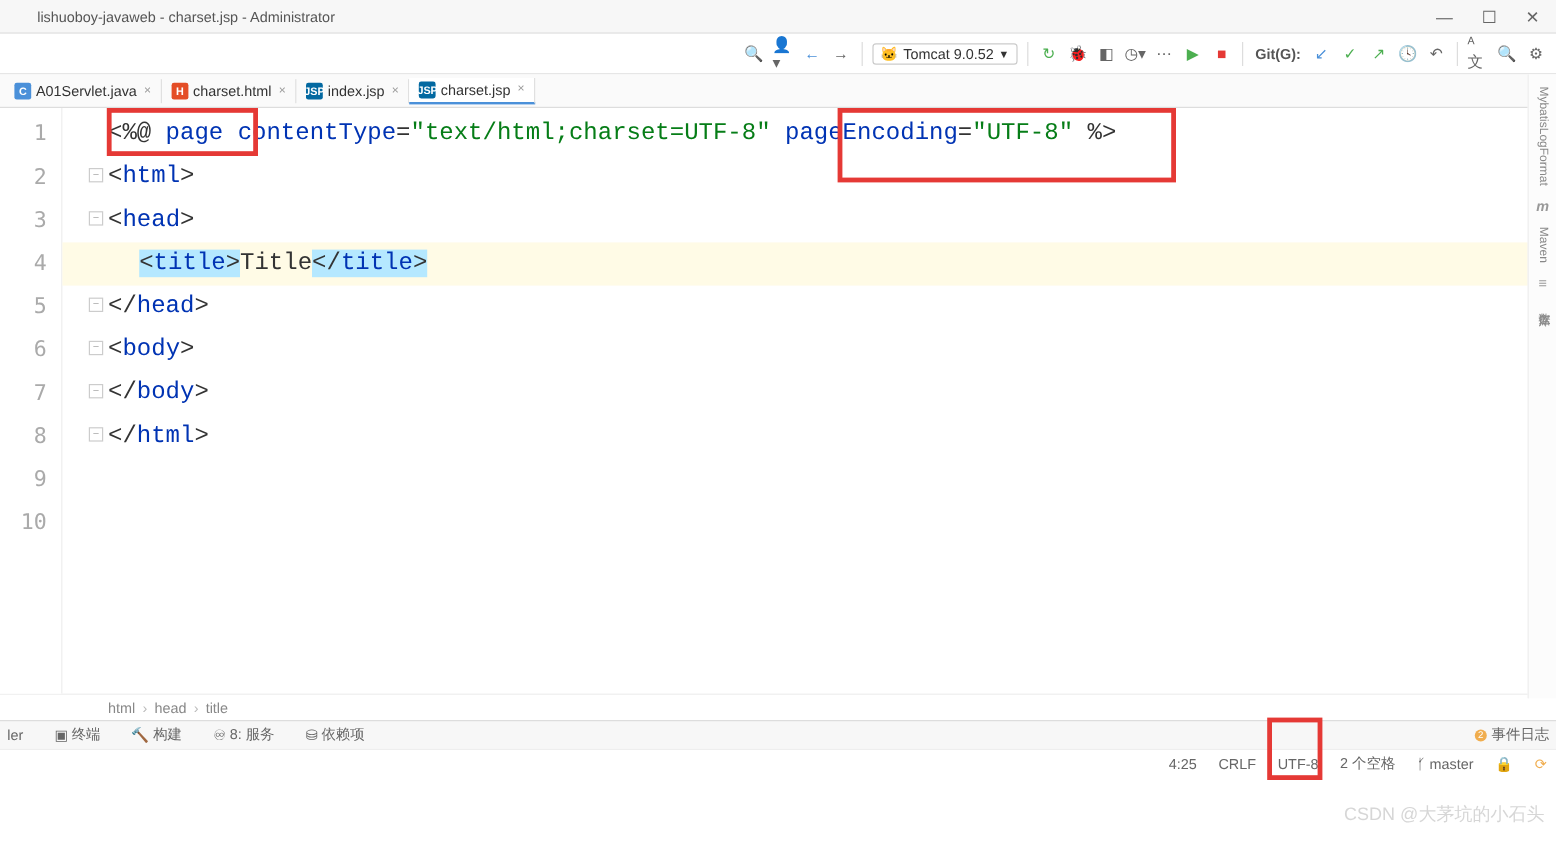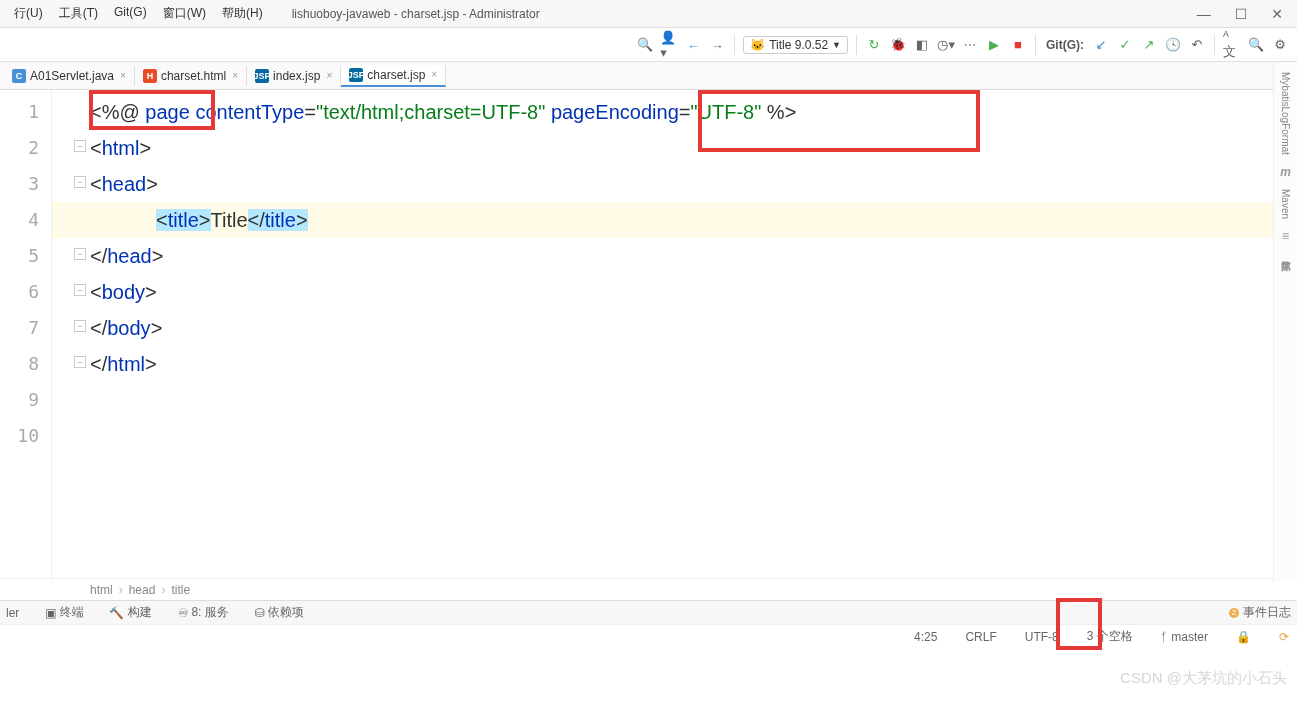--- a/index.html
+++ b/index.html
@@ -25,21 +25,21 @@
 .tab .file-icon { width: 14px; height: 14px; display: inline-flex; align-items: center; justify-content: center; font-size: 9px; font-weight: bold; border-radius: 2px; }
 .fi-java { background: #4a90d9; color: #fff; }
 .fi-html { background: #e44d26; color: #fff; }
 .fi-jsp { background: #0369a1; color: #fff; font-size: 7px; }
 .tab .close-x { color: #999; margin-left: 2px; font-size: 10px; }
 .tabs-row .more { margin-left: auto; color: #999; padding: 0 8px; writing-mode: horizontal-tb; }
 
 .editor-area { display: flex; height: 488px; position: relative; }
 .gutter { width: 52px; background: #fff; border-right: 1px solid #eee; padding-top: 4px; }
 .gutter .ln { height: 36px; line-height: 36px; text-align: right; padding-right: 12px; color: #aaa; font-size: 18px; font-family: Consolas, monospace; }
-.code { flex: 1; padding-top: 4px; font-family: Liberation Sans, sans-serif; font-size: 20px; position: relative; }
+.code { flex: 1; padding-top: 4px; font-family: Liberation Mono, monospace; font-size: 20px; position: relative; }
 .code .line { height: 36px; line-height: 36px; padding-left: 38px; white-space: pre; position: relative; }
 .code .line.hl { background: #fffbe6; }
 .fold-mark { position: absolute; left: 22px; top: 10px; width: 12px; height: 12px; border: 1px solid #ccc; font-size: 9px; line-height: 10px; text-align: center; color: #aaa; background: #fff; }
 .marker-ok { position: absolute; right: 6px; top: 12px; color: #4caf50; font-size: 14px; }
 
 .c-kw { color: #0033b3; }
 .c-attr { color: #0033b3; }
 .c-str { color: #067d17; }
 .c-tag { color: #0033b3; }
 .c-txt { color: #333; }
@@ -55,54 +55,47 @@
 .right-rail .rail-icon { font-size: 12px; color: #999; font-style: italic; font-weight: bold; }
 
 .breadcrumb { height: 22px; padding: 0 12px 0 90px; display: flex; align-items: center; gap: 6px; font-size: 12px; color: #888; border-top: 1px solid #eee; }
 .breadcrumb .bc-sep { color: #bbb; }
 
 .bottom-tabs { height: 24px; display: flex; align-items: center; padding: 0 6px; gap: 26px; background: #f7f7f7; border-top: 1px solid #ddd; font-size: 12px; color: #666; }
 .bottom-tabs .bt { display: flex; align-items: center; gap: 3px; cursor: pointer; }
 .bottom-tabs .right { margin-left: auto; display: flex; align-items: center; gap: 4px; }
 .evt-dot { width: 10px; height: 10px; background: #f0ad4e; color: #fff; border-radius: 50%; font-size: 8px; display: flex; align-items: center; justify-content: center; }
 
-.status-bar { height: 24px; display: flex; align-items: center; justify-content: flex-end; padding: 0 8px; gap: 28px; font-size: 12px; color: #666; border-top: 1px solid #eee; position: relative; }
+.status-bar { height: 24px; display: flex; align-items: center; justify-content: flex-end; padding: 0 8px; gap: 18px; font-size: 12px; color: #666; border-top: 1px solid #eee; position: relative; }
 .status-bar .lock { font-size: 12px; }
 .rb3 { left: 1056px; top: 598px; width: 46px; height: 52px; }
 
 .watermark { position: absolute; right: 10px; bottom: 14px; color: rgba(180,180,180,0.55); font-size: 15px; font-family: Arial, sans-serif; }
 </style>
 </head>
 <body>
 
 <div class="title-bar">
-  <div class="menu-bar">
-    <span class="menu-item">行(U)</span>
-    <span class="menu-item">工具(T)</span>
-    <span class="menu-item">Git(G)</span>
-    <span class="menu-item">窗口(W)</span>
-    <span class="menu-item">帮助(H)</span>
-  </div>
   <div class="window-title">lishuoboy-javaweb - charset.jsp - Administrator</div>
   <div class="window-controls">
     <span>—</span>
     <span>☐</span>
     <span>✕</span>
   </div>
 </div>
 
 <div class="toolbar">
   <span class="icon">🔍</span>
   <span class="icon">👤▾</span>
   <span class="icon" style="color:#4a90d9">←</span>
   <span class="icon">→</span>
   <div class="sep"></div>
   <div class="tomcat-box">
     <span>🐱</span>
-    <span>Title 9.0.52</span>
+    <span>Tomcat 9.0.52</span>
     <span class="caret">▼</span>
   </div>
   <div class="sep"></div>
   <span class="icon" style="color:#4caf50">↻</span>
   <span class="icon" style="color:#4caf50">🐞</span>
   <span class="icon">◧</span>
   <span class="icon">◷▾</span>
   <span class="icon">⋯</span>
   <span class="icon" style="color:#4caf50">▶</span>
   <span class="icon" style="color:#e53935">■</span>
@@ -154,21 +147,21 @@
     <div class="ln">7</div>
     <div class="ln">8</div>
     <div class="ln">9</div>
     <div class="ln">10</div>
   </div>
   <div class="code">
     <span class="marker-ok">✔</span>
     <div class="line"><span class="c-brkt">&lt;%@ </span><span class="c-kw">page</span><span> </span><span class="c-attr">contentType</span><span class="c-brkt">=</span><span class="c-str">"text/html;charset=UTF-8"</span><span> </span><span class="c-attr">pageEncoding</span><span class="c-brkt">=</span><span class="c-str">"UTF-8"</span><span class="c-brkt"> %&gt;</span></div>
     <div class="line"><span class="fold-mark">−</span><span class="c-brkt">&lt;</span><span class="c-tag">html</span><span class="c-brkt">&gt;</span></div>
     <div class="line"><span class="fold-mark">−</span><span class="c-brkt">&lt;</span><span class="c-tag">head</span><span class="c-brkt">&gt;</span></div>
-    <div class="line hl" style="padding-left:104px"><span class="hi-sel"><span class="c-brkt">&lt;</span><span class="c-tag">title</span><span class="c-brkt">&gt;</span></span><span class="c-txt">Title</span><span class="hi-sel"><span class="c-brkt">&lt;/</span><span class="c-tag">title</span><span class="c-brkt">&gt;</span></span></div>
+    <div class="line hl" style="padding-left:64px"><span class="hi-sel"><span class="c-brkt">&lt;</span><span class="c-tag">title</span><span class="c-brkt">&gt;</span></span><span class="c-txt">Title</span><span class="hi-sel"><span class="c-brkt">&lt;/</span><span class="c-tag">title</span><span class="c-brkt">&gt;</span></span></div>
     <div class="line"><span class="fold-mark">−</span><span class="c-brkt">&lt;/</span><span class="c-tag">head</span><span class="c-brkt">&gt;</span></div>
     <div class="line"><span class="fold-mark">−</span><span class="c-brkt">&lt;</span><span class="c-tag">body</span><span class="c-brkt">&gt;</span></div>
     <div class="line"><span class="fold-mark">−</span><span class="c-brkt">&lt;/</span><span class="c-tag">body</span><span class="c-brkt">&gt;</span></div>
     <div class="line"><span class="fold-mark">−</span><span class="c-brkt">&lt;/</span><span class="c-tag">html</span><span class="c-brkt">&gt;</span></div>
     <div class="line"></div>
   </div>
 </div>
 
 <div class="right-rail">
   <div class="rail-item">MybatisLogFormat</div>
@@ -207,21 +200,21 @@
   <div class="right">
     <span class="evt-dot">2</span>
     <span>事件日志</span>
   </div>
 </div>
 
 <div class="status-bar">
   <span>4:25</span>
   <span>CRLF</span>
   <span>UTF-8</span>
-  <span>3 个空格</span>
+  <span>2 个空格</span>
   <span><span>ᚶ </span><span>master</span></span>
   <span class="lock">🔒</span>
   <span style="color:#f0ad4e">⟳</span>
 </div>
 
 <div class="red-box rb1"></div>
 <div class="red-box rb2"></div>
 <div class="red-box rb3"></div>
 
 <div class="watermark">CSDN @大茅坑的小石头</div>

